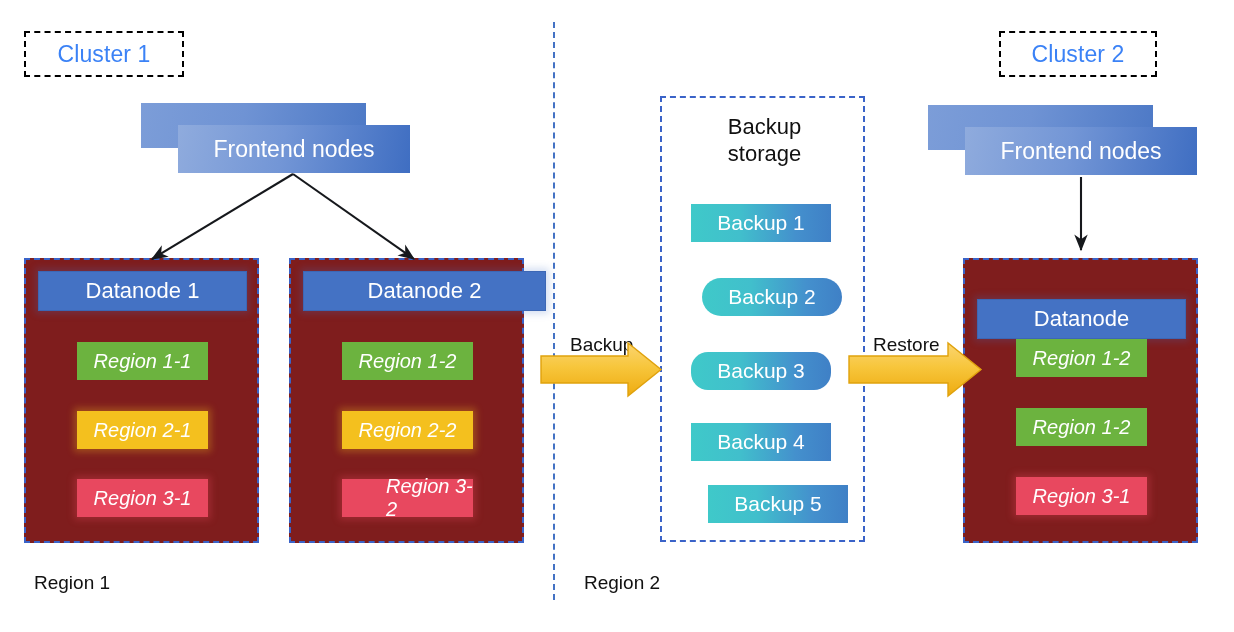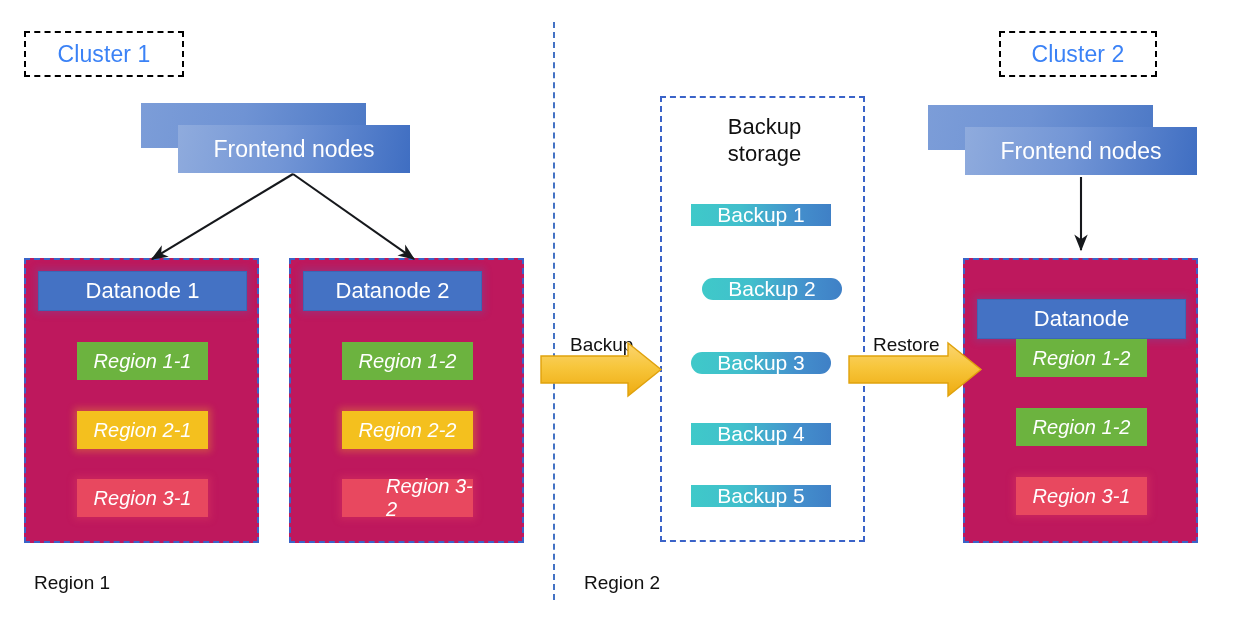--- a/index.html
+++ b/index.html
@@ -50,21 +50,21 @@
     display: flex;
     align-items: center;
     justify-content: center;
     color: #ffffff;
     font-size: 23px;
   }
 
   
   .node-box {
     border: 2px dashed #3a63c8;
-    background: #be185d;
+    background: #7f1d1d;
   }
 
   
   .datanode-bar {
     background: #4472c4;
     border: 1px solid #3c67b5;
     display: flex;
     align-items: center;
     justify-content: center;
     color: #ffffff;
@@ -91,21 +91,21 @@
     border: 2px dashed #3a63c8;
     background: #ffffff;
   }
   .backup-title {
     text-align: center;
     color: #111111;
     font-size: 22px;
     line-height: 27px;
   }
   .backup-chip {
-    height: 22px;
+    height: 38px;
     background: linear-gradient(90deg, #3fc9c9 0%, #41bfcc 35%, #4490cd 75%, #3f80c6 100%);
     display: flex;
     align-items: center;
     justify-content: center;
     color: #ffffff;
     font-size: 21px;
   }
 
   
   .divider {
@@ -163,21 +163,21 @@
       <span>Region 2-1</span>
     </div>
 
     <div class="abs region-chip region-red" style="left:51px; top:219px; width:131px;">
       <span>Region 3-1</span>
     </div>
   </div>
 
   <div class="abs node-box" style="left:289px; top:258px; width:235px; height:285px;">
 
-    <div class="abs datanode-bar" style="left:12px; top:11px; width:179px; height:40px;">
+    <div class="abs datanode-bar" style="left:12px; top:11px; width:243px; height:40px;">
       <span>Datanode 2</span>
     </div>
 
     <div class="abs region-chip region-green" style="left:51px; top:82px; width:131px;">
       <span>Region 1-2</span>
     </div>
 
     <div class="abs region-chip region-yellow" style="left:51px; top:151px; width:131px;">
       <span>Region 2-2</span>
     </div>
@@ -201,21 +201,21 @@
     </div>
     <div class="abs backup-chip" style="left:40px; top:180px; width:140px;border-radius:19px;">
       <span>Backup 2</span>
     </div>
     <div class="abs backup-chip" style="left:29px; top:254px; width:140px;border-radius:17px;">
       <span>Backup 3</span>
     </div>
     <div class="abs backup-chip" style="left:29px; top:325px; width:140px;">
       <span>Backup 4</span>
     </div>
-    <div class="abs backup-chip" style="left:29px; top:387px; width:140px;">
+    <div class="abs backup-chip" style="left:46px; top:387px; width:140px;">
       <span>Backup 5</span>
     </div>
   </div>
 
   <div class="abs cluster-title" style="left:999px; top:31px; width:158px; height:46px;">
     <span>Cluster 2</span>
   </div>
 
   <div class="frontend-group" style="left:928px; top:105px; width:270px; height:72px;">
     <div class="frontend-back"></div>

